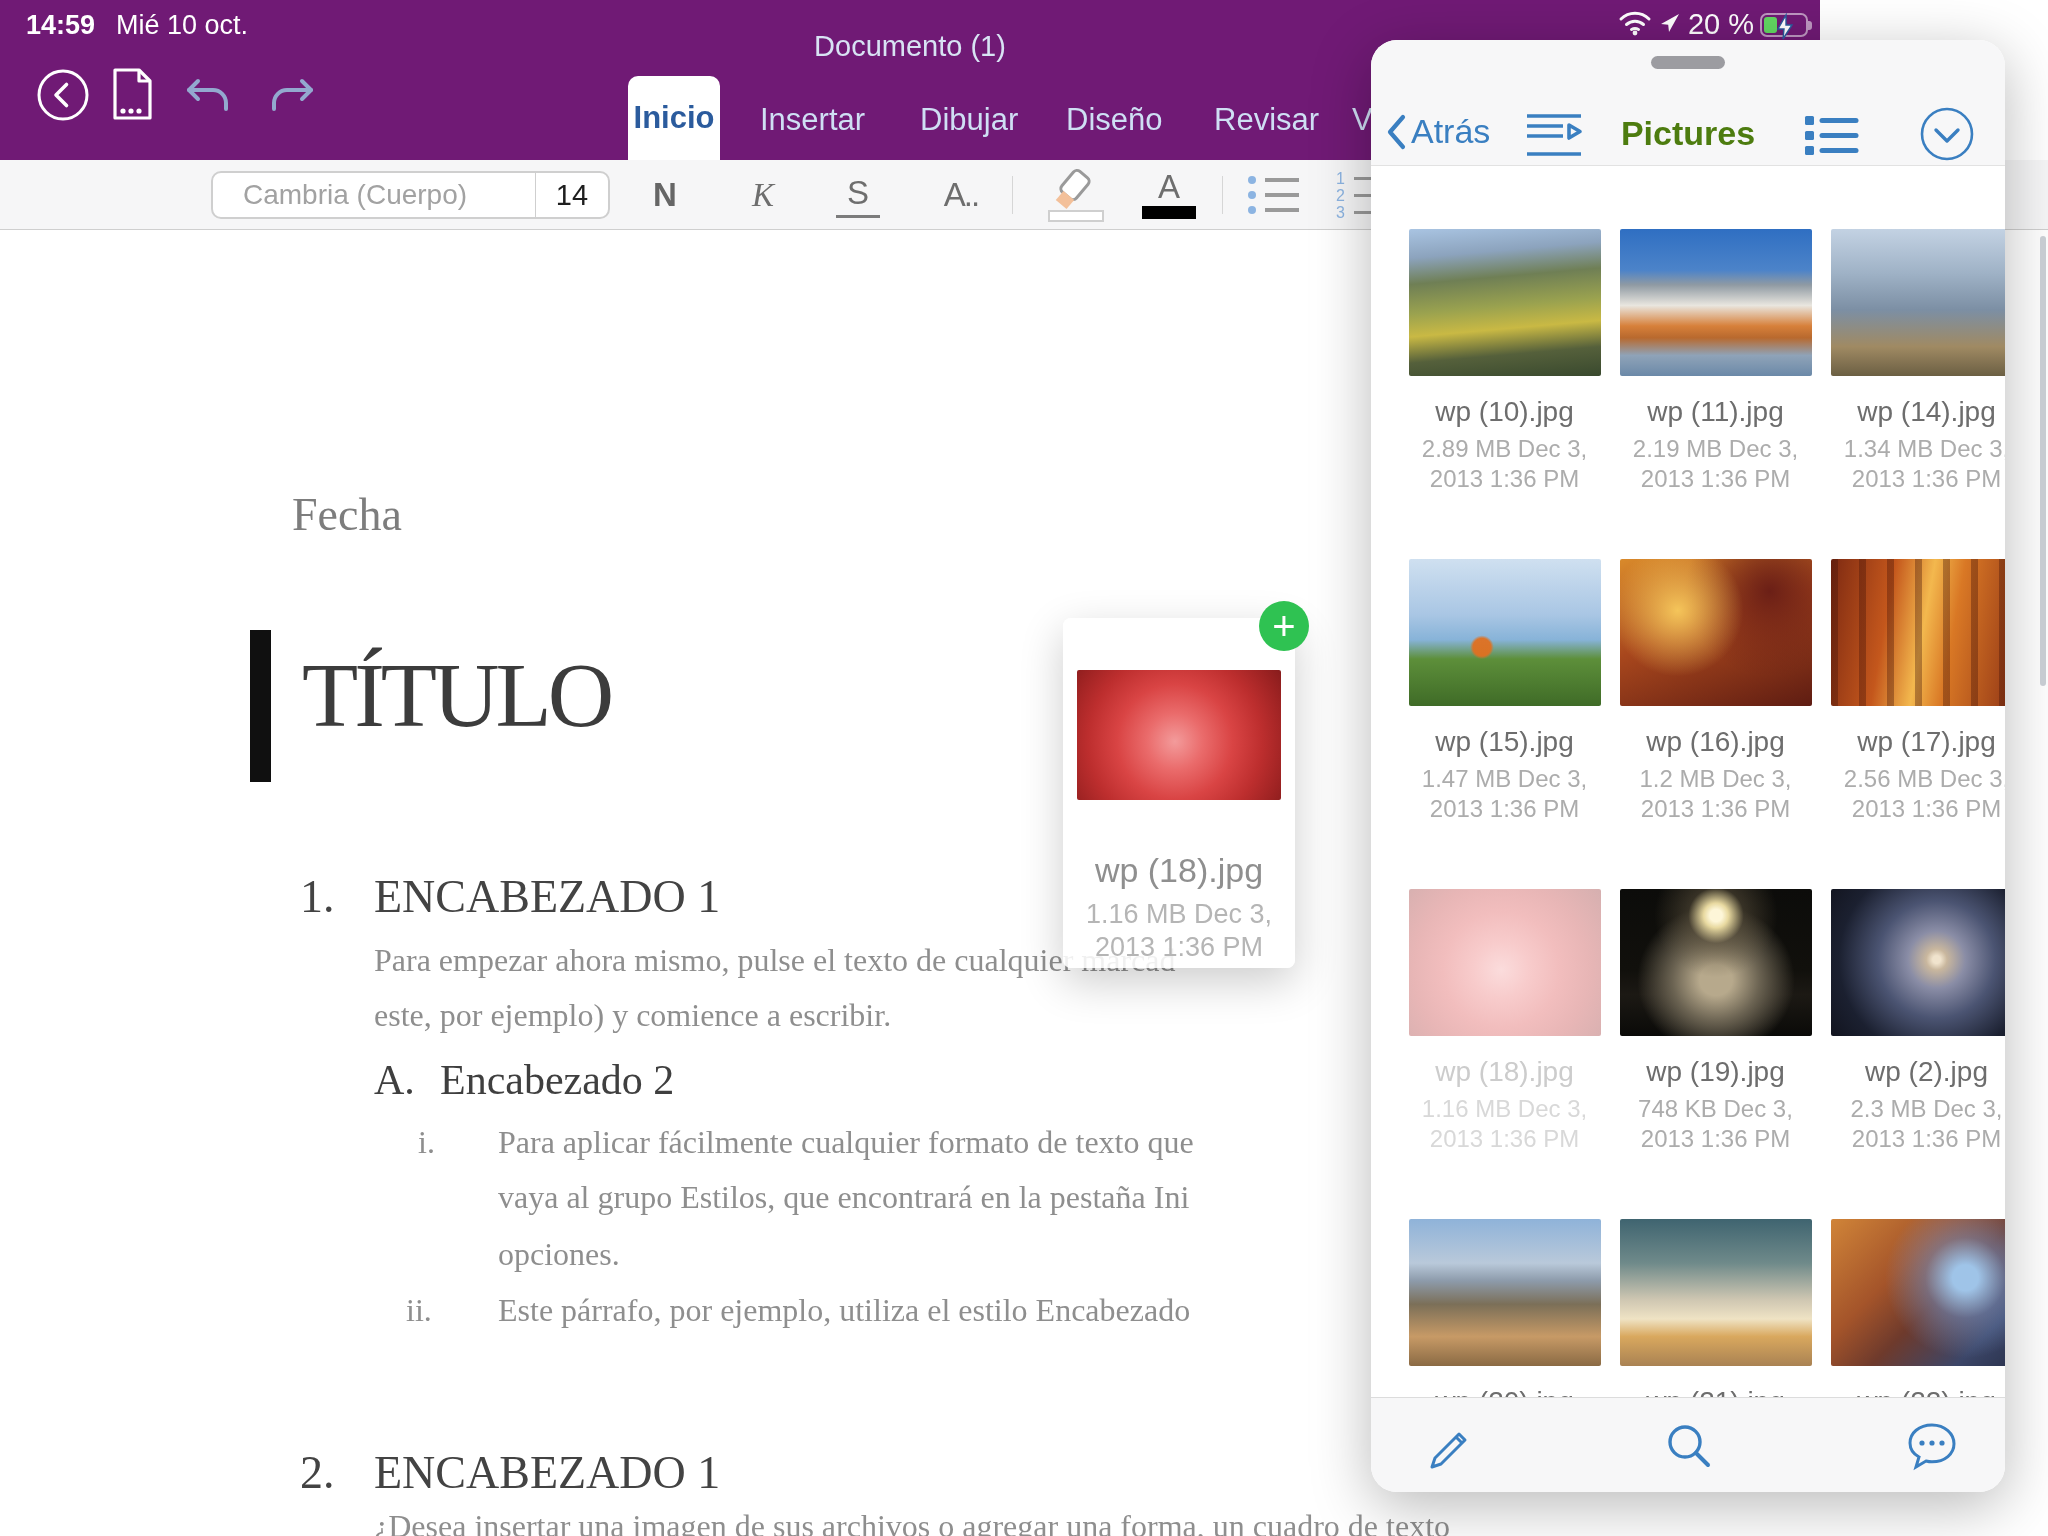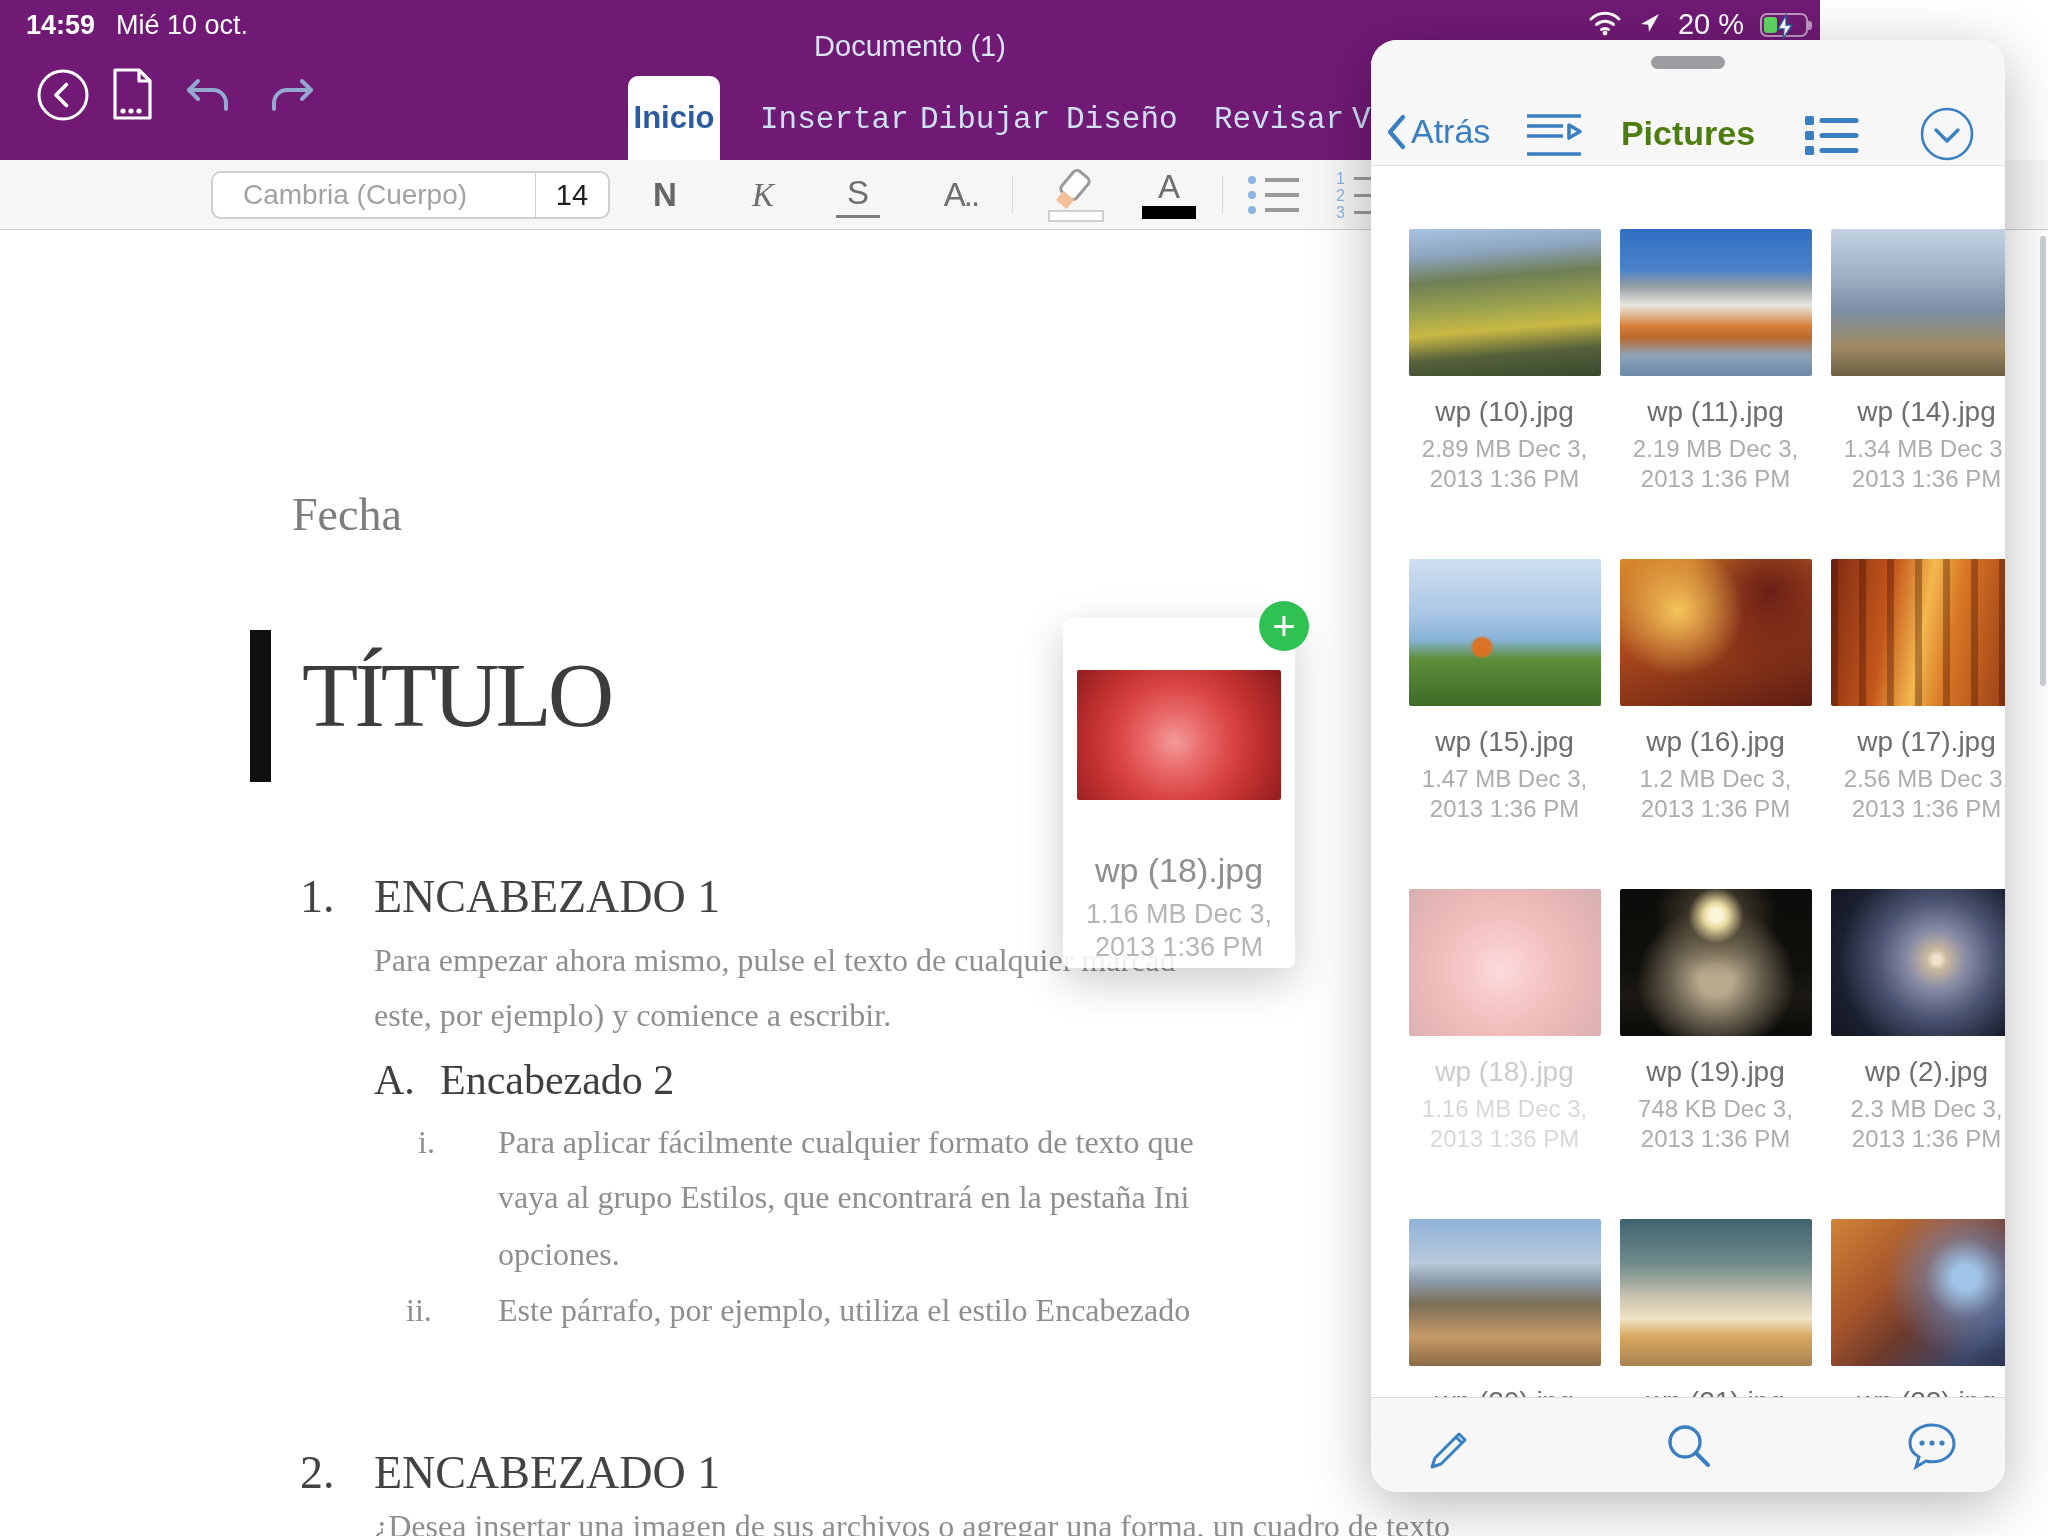--- a/index.html
+++ b/index.html
@@ -7,38 +7,38 @@
   body {
     position:relative; overflow:hidden; background:#fff;
     font-family:"Liberation Sans","DejaVu Sans",sans-serif;
     -webkit-font-smoothing:antialiased;
   }
 
   
   .blue-header { position:absolute; left:0; top:0; width:1820px; height:160px; background:#701a75; z-index:1; }
   .status-time { position:absolute; left:26px; top:10px; font-size:27px; font-weight:700; color:#fff; }
   .status-date { position:absolute; left:116px; top:10px; font-size:27px; font-weight:500; color:#fff; }
-  .status-right { position:absolute; right:12px; top:8px; display:flex; align-items:center; gap:16px; }
+  .status-right { position:absolute; right:12px; top:8px; display:flex; align-items:center; gap:6px; }
   .battery-pct { font-size:29px; color:#fff; font-weight:500; }
   .battery { position:relative; width:48px; height:24px; border:2px solid rgba(255,255,255,.55); border-radius:7px; }
   .battery .fill { position:absolute; left:2px; top:2px; width:13px; height:16px; background:#62d762; border-radius:3px; }
   .battery .nub { position:absolute; right:-6px; top:6px; width:4px; height:9px; background:rgba(255,255,255,.55); border-radius:0 3px 3px 0; }
   .battery svg { position:absolute; left:10px; top:-2px; }
 
   .doc-title { position:absolute; left:0; right:0; top:30px; text-align:center; font-size:29px; color:#d8e3f4; }
 
   .icon-btn { position:absolute; }
 
   
   .tab-selected {
     position:absolute; left:628px; top:76px; width:92px; height:84px;
     background:#fff; border-radius:10px 10px 0 0; display:flex; align-items:center; justify-content:center;
     font-size:31px; font-weight:700; color:#2b5b9d;
   }
-  .tab { position:absolute; top:102px; font-size:31px; color:#cfdff4;font-family:Liberation Mono, monospace; }
+  .tab { position:absolute; top:102px; font-size:31px; color:#cfdff4; }
 
   
   .format-bar { position:absolute; left:0; top:160px; width:2048px; height:70px; background:#f6f6f7; border-bottom:1px solid #cfcfcf; z-index:1; }
   .font-box { position:absolute; left:211px; top:11px; width:399px; height:48px; background:#fff; border:2px solid #cfcfcf; border-radius:10px; display:flex; align-items:center;padding-left:8px; }
   .font-name { width:314px; padding-left:22px; font-size:28px; color:#a2a2a2; white-space:nowrap; overflow:hidden; }
   .font-box .sep { width:1px; height:46px; background:#cfcfcf; }
   .font-size { flex:1; text-align:center; font-size:29px; color:#1e1e1e; }
   .fmt-txt { position:absolute; top:12px; height:46px; display:flex; align-items:center; justify-content:center; font-size:33px; color:#6e6e6e; }
   .vdiv { position:absolute; top:16px; width:1px; height:38px; background:#d6d6d6; }
   .ul-bar { border-bottom:3px solid #7c7c7c; line-height:1.05; }

